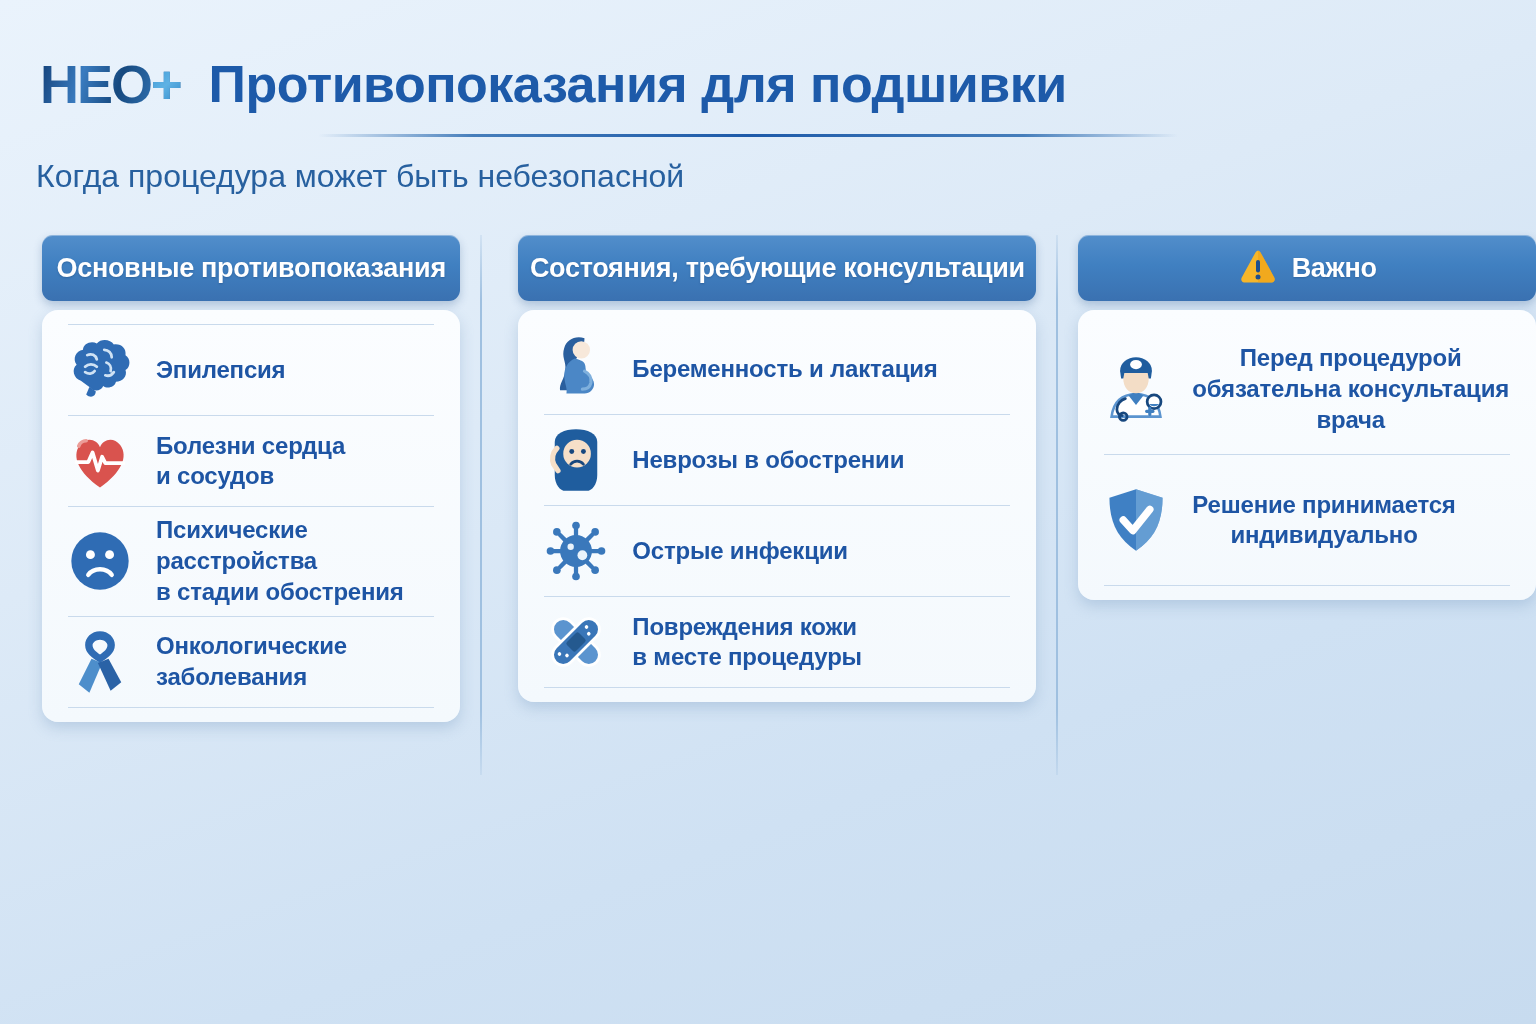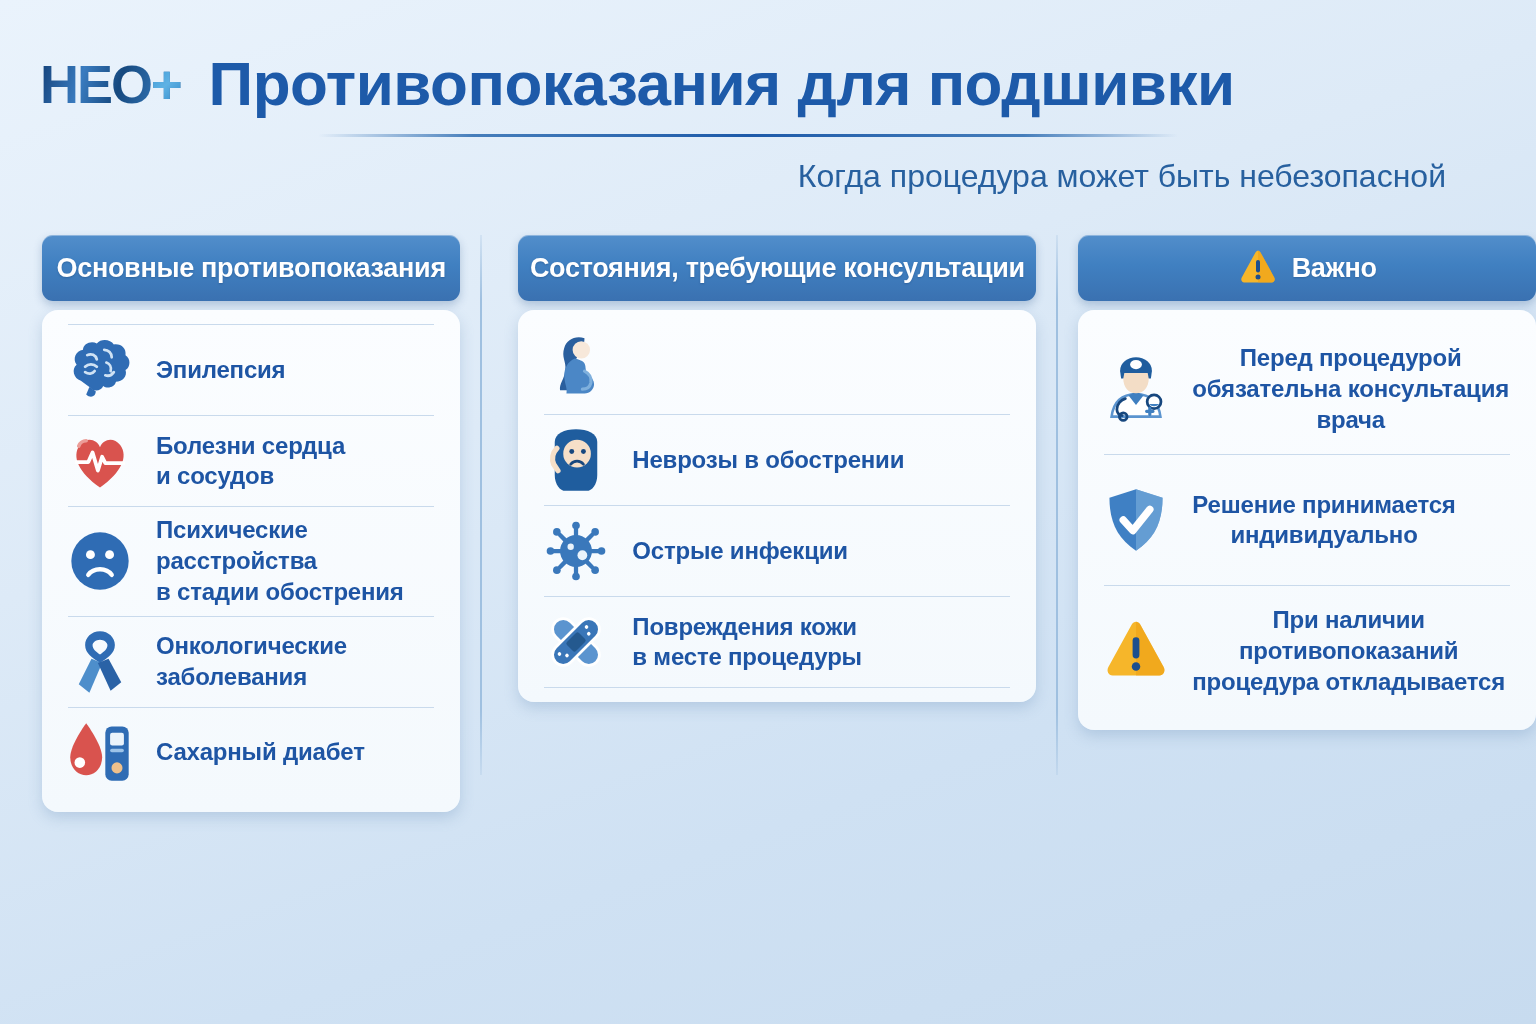--- a/index.html
+++ b/index.html
@@ -26,32 +26,32 @@
     -webkit-background-clip:text; background-clip:text; color:transparent;
     line-height:1; white-space:nowrap;
   }
   .logo .plus {
     background:linear-gradient(135deg,#2f8fd0 0%,#5fb2e4 50%,#1f78bd 100%);
     -webkit-background-clip:text; background-clip:text; color:transparent;
     letter-spacing:0;
   }
   .page-title {
     margin-left:26px;
-    font-size:62px; font-weight:bold; letter-spacing:-0.5px;
+    font-size:52px; font-weight:bold; letter-spacing:-0.5px;
     color:#1d5aa9; line-height:1.05; white-space:nowrap;
   }
   .title-divider {
     margin:12px 0 0 318px;
     width:860px; height:3px; border-radius:2px;
     background:linear-gradient(90deg,rgba(42,106,176,0) 0%,rgba(42,106,176,.85) 18%,#1d5aa9 50%,rgba(42,106,176,.85) 82%,rgba(42,106,176,0) 100%);
   }
   .subtitle {
     margin-top:20px; margin-right:90px;
-    text-align:right;
-    font-size:32px; color:#27609f; line-height:1.2;
+    text-align:left;
+    font-size:32px; color:#27609f; line-height:1.2;padding-left:36px;
   }
   
   .columns {
     display:flex; align-items:flex-start;
     margin:40px 0 0 42px;
   }
   .column { display:flex; flex-direction:column; }
   .col-0 { width:436px; }
   .col-1 { width:518px;margin-left:16px; }
   .col-2 { width:477px; }
@@ -149,50 +149,38 @@
             <span class="icon">
               <svg viewBox="0 0 64 64">
                 <path d="M32 3c-8 0-14 6-14 13 0 8 7 12 14 17 7-5 14-9 14-17 0-7-6-13-14-13zm0 8c4 0 7 3 7 5 0 4-3 6-7 9-4-3-7-5-7-9 0-2 3-5 7-5z" fill="#2f6cb4"></path>
                 <path d="M24 29L12 53l10 8 12-28z" fill="#4d8ecb"></path>
                 <path d="M40 29l12 22-10 8-12-26z" fill="#2a62a6"></path>
               </svg>
             </span>
             <div class="item-text">Онкологические заболевания</div>
           </div>
           <div class="sep"></div>
-          <div class="item">
-            <span class="icon">
-              <svg viewBox="0 0 64 64">
-                <path d="M19 4C19 4 4 24 4 36c0 10 7 17 15 17s15-7 15-17C34 24 19 4 19 4z" fill="#d9534e"></path>
-                <circle cx="13" cy="41" r="5" fill="#ffffff"></circle>
-                <rect x="37" y="7" width="22" height="51" rx="6" fill="#2f6cb4"></rect>
-                <rect x="41.5" y="13" width="13" height="12" rx="2" fill="#eaf3fb"></rect>
-                <rect x="41.5" y="28" width="13" height="3.4" rx="1.7" fill="#9dc3e8"></rect>
-                <circle cx="48" cy="46" r="5.2" fill="#efc08b"></circle>
-              </svg>
-            </span>
-            <div class="item-text">Сахарный диабет</div>
-          </div>
         </div>
       </section>
       <div class="v-divider"></div>
       <section class="column col-1">
         <div class="column-header">
           <span class="column-title">Состояния, требующие консультации</span>
         </div>
         <div class="card">
           <div class="item">
             <span class="icon">
               <svg viewBox="0 0 64 64">
                 <path d="M40 3c-9-3-17 2-19 9-3 9 2 13 1 21-1 9-6 13-5 19h9c5-18 2-21 6-29 3-7 8-11 8-20z" fill="#2a5f9e"></path>
                 <circle cx="37" cy="14" r="8.2" fill="#f7e8da"></circle>
                 <path d="M31 22c-7 3-10 9-10 16 0 8 3 11 2 17h17c5 0 9-4 9-9 0-7-8-7-8-15 0-5-2-7-10-9z" fill="#4b87c6"></path>
                 <path d="M40 34c4 2 7 6 6 11-1 4-4 6-8 6" fill="none" stroke="#7fb0dd" stroke-width="3" stroke-linecap="round"></path>
               </svg>
             </span>
+            <div class="item-text">Беременность и лактация</div>
           </div>
           <div class="sep"></div>
           <div class="item">
             <span class="icon">
               <svg viewBox="0 0 64 64">
                 <path d="M12 15C12 7 21 3 32 3s20 4 20 12v31c0 9-5 15-10 15H22c-5 0-10-6-10-15z" fill="#1f5d9e"></path>
                 <circle cx="33" cy="26" r="13" fill="#f6dfc8"></circle>
                 <circle cx="28" cy="24" r="2.3" fill="#17477e"></circle>
                 <circle cx="39" cy="24" r="2.3" fill="#17477e"></circle>
                 <path d="M27 36c3-4 9-4 12 0" stroke="#17477e" stroke-width="2.6" fill="none" stroke-linecap="round"></path>
@@ -291,28 +279,17 @@
             <span class="icon">
               <svg viewBox="0 0 64 64">
                 <path d="M32 3l25 8c0 22-7 38-25 50C14 49 7 33 7 11z" fill="#3f80c4"></path>
                 <path d="M32 3l25 8c0 22-7 38-25 50z" fill="#7db0de" opacity="0.6"></path>
                 <path d="M20 32l9 10 16-20" fill="none" stroke="#ffffff" stroke-width="7" stroke-linecap="round" stroke-linejoin="round"></path>
               </svg>
             </span>
             <div class="item-text">Решение принимается<br>индивидуально</div>
           </div>
           <div class="sep"></div>
-          <div class="item">
-            <span class="icon">
-              <svg viewBox="0 0 64 64">
-                <path d="M28 7c2-3.5 6-3.5 8 0l22 40c2 3.6 0 8-4 8H10c-4 0-6-4.4-4-8z" fill="#f6b62a"></path>
-                <path d="M32 4.4c1.5 0 3 .9 4 2.6l22 40c2 3.6 0 8-4 8H32z" fill="#ec9f12" opacity="0.55"></path>
-                <rect x="28.8" y="19" width="6.4" height="20" rx="3.2" fill="#1c4f8e"></rect>
-                <circle cx="32" cy="46.5" r="4" fill="#1c4f8e"></circle>
-              </svg>
-            </span>
-            <div class="item-text">При наличии<br>противопоказаний<br>процедура откладывается</div>
-          </div>
         </div>
       </section>
     </main>
 
 </div>
 
 </body></html>

